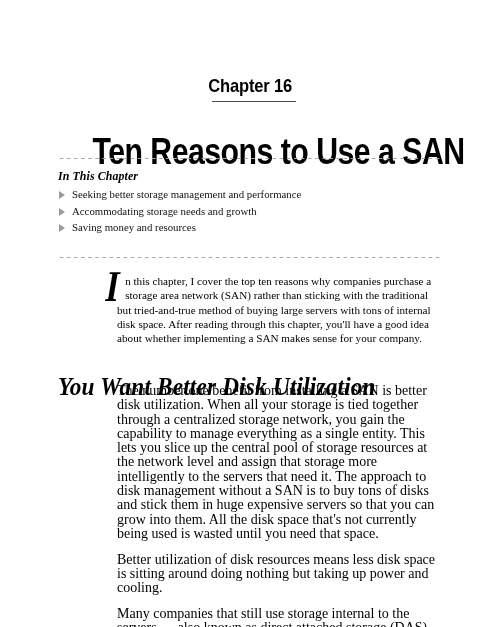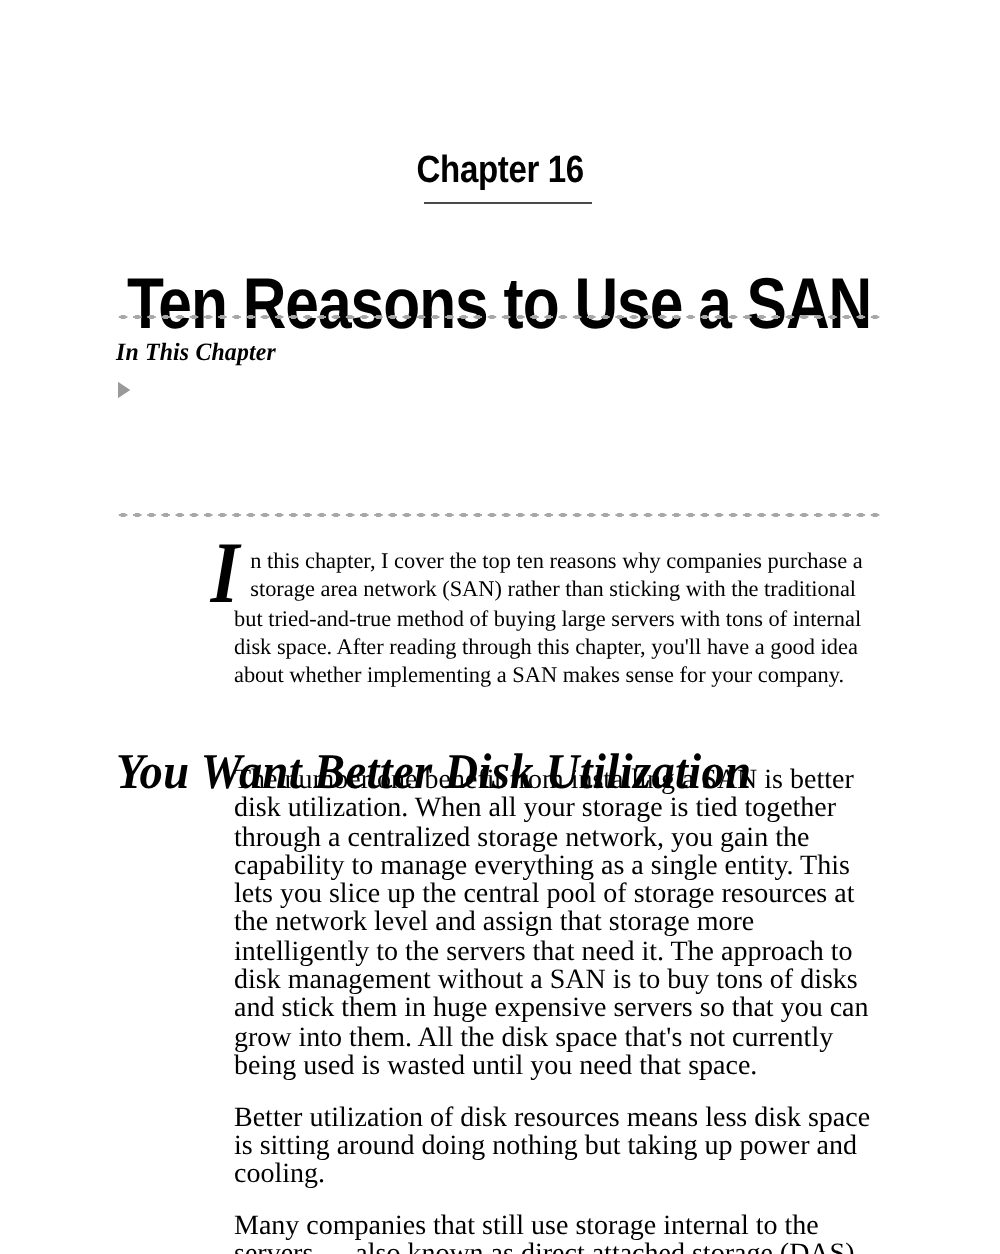--- a/index.html
+++ b/index.html
@@ -49,21 +49,21 @@
     height: 1px;
     background: #4a4a4a;
   }
 
   
   .title-wrap {
     position: absolute;
     top: 108px;
     left: 0;
     width: 500px;
-    text-align: center;
+    text-align: right;
   }
   .title {
     display: inline-block;
     font-family: "Liberation Sans Narrow", "Liberation Sans", sans-serif;
     font-weight: bold;
     font-size: 36px;
     letter-spacing: -0.6px;
     transform: scaleX(0.84);
     transform-origin: center;
     line-height: 1.1;
@@ -189,23 +189,29 @@
     <h1 class="title">Ten Reasons to Use a SAN</h1>
   </div>
 
   <div class="dot-rule dot-rule-top"></div>
 
   <div class="itc-heading">In This Chapter</div>
 
   <ul class="itc-list">
     <li class="itc-item">
       <span class="bullet-tri"></span>
+      <span>Seeking better storage management and performance</span>
     </li>
     <li class="itc-item">
       <span class="bullet-tri"></span>
+      <span>Accommodating storage needs and growth</span>
+    </li>
+    <li class="itc-item">
+      <span class="bullet-tri"></span>
+      <span>Saving money and resources</span>
     </li>
   </ul>
 
   <div class="dot-rule dot-rule-bottom"></div>
 
   <div class="intro">
     <span class="dropcap">I</span><span>n this chapter, I cover the top ten reasons why companies purchase a storage area network (SAN) rather than sticking with the traditional but tried-and-true method of buying large servers with tons of internal disk space. After reading through this chapter, you'll have a good idea about whether implementing a SAN makes sense for your company.</span>
   </div>
 
   <h2 class="section-heading">You Want Better Disk Utilization</h2>

